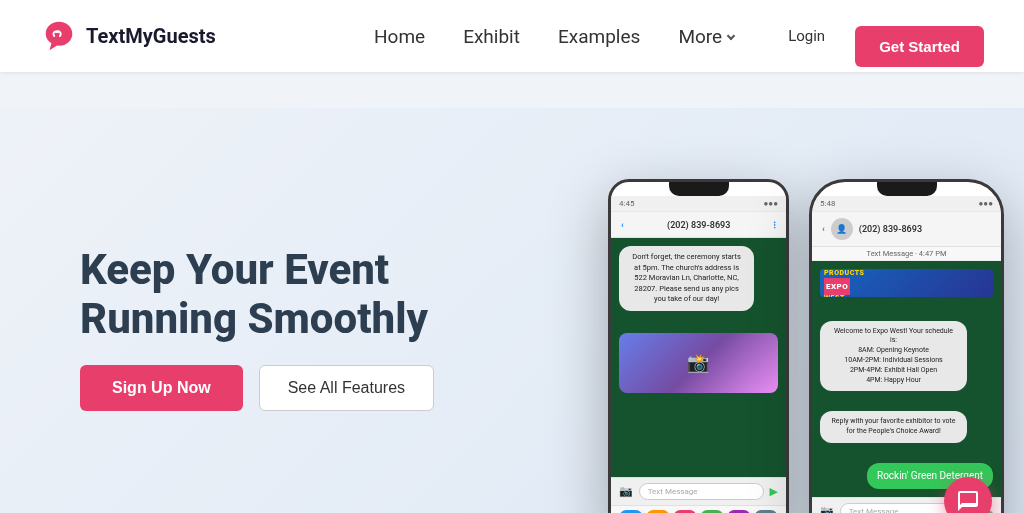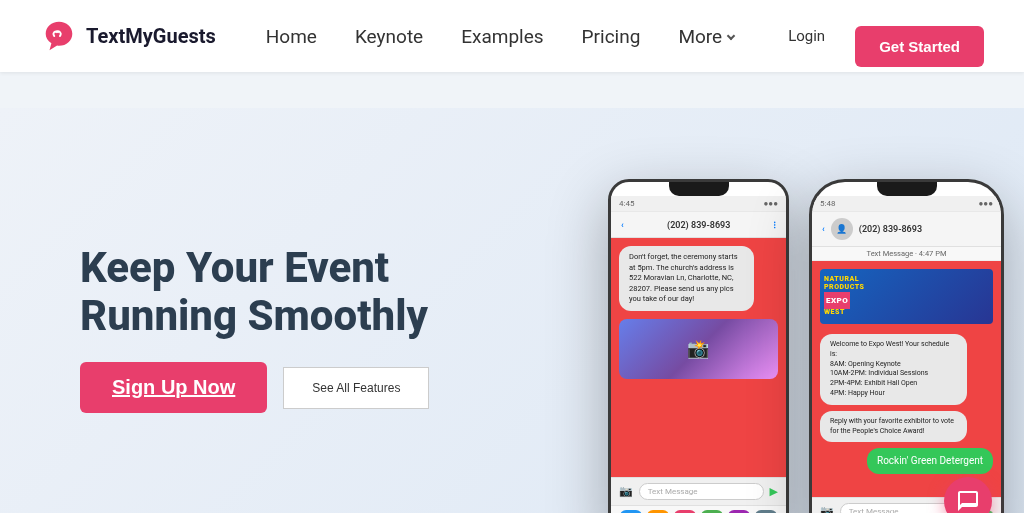--- a/index.html
+++ b/index.html
@@ -104,32 +104,31 @@
       display: flex;
       gap: 16px;
       align-items: center;
     }
     .btn-primary {
       background: #e83e6c;
       color: #fff;
       border: none;
       padding: 14px 32px;
       border-radius: 6px;
-      font-size: 20px;
+      font-size: 16px;
       font-weight: 600;
       cursor: pointer;
-      text-decoration: underline;
     }
     .btn-secondary {
       background: #fff;
       color: #333;
       border: 1.5px solid #ccc;
       padding: 13px 28px;
-      border-radius: 0;
-      font-size: 12px;
+      border-radius: 6px;
+      font-size: 16px;
       font-weight: 500;
       cursor: pointer;
     }
     
     .hero-phones {
       position: absolute;
       right: 20px;
       bottom: -10px;
       display: flex;
       align-items: flex-end;
@@ -178,25 +177,26 @@
       color: #666;
       padding: 3px 8px;
       background: #f0f0f0;
       border-bottom: 1px solid #e8e8e8;
       display: flex;
       justify-content: space-between;
     }
     .chat-area {
       flex: 1;
       padding: 8px;
-      background: #ef4444;
+      background: #14532d;
       overflow: hidden;
       display: flex;
       flex-direction: column;
-      gap: 6px;
+      gap: 20px;
+      text-align: center;
     }
     .chat-bubble {
       background: #e8e8e8;
       border-radius: 12px;
       padding: 6px 10px;
       font-size: 8px;
       color: #222;
       max-width: 85%;
       line-height: 1.4;
     }
@@ -338,23 +338,22 @@
   <div class="logo-wrap">
     <svg class="logo-icon" viewBox="0 0 40 40" fill="none" xmlns="http://www.w3.org/2000/svg">
       <path d="M20 5C12 5 6 10.5 6 17.5C6 21.5 8 25 12 27.5L10 35L18 30C18.6 30.1 19.3 30.2 20 30.2C28 30.2 34 24.7 34 17.5C34 10.5 28 5 20 5Z" fill="#e83e6c"></path>
       <path d="M15 20C15 20 13 18 15 16C17 14 19 16 19 16" stroke="#fff" stroke-width="2" stroke-linecap="round"></path>
       <path d="M21 20C21 20 23 18 21 16C19 14 17 16 17 16" stroke="#fff" stroke-width="2" stroke-linecap="round"></path>
     </svg>
     <span class="logo-text">TextMyGuests</span>
   </div>
   <div class="nav-links">
     <a class="nav-link">Home</a>
-    <a class="nav-link">Keynote</a>
+    <a class="nav-link">Exhibit</a>
     <a class="nav-link">Examples</a>
-    <a class="nav-link">Pricing</a>
     <a class="nav-link">
       <span>More</span>
       <span class="chevron-down"></span>
     </a>
   </div>
   <span class="nav-login">Login</span>
   <button class="nav-cta">Get Started</button>
 </nav>
 
 <section class="hero">

